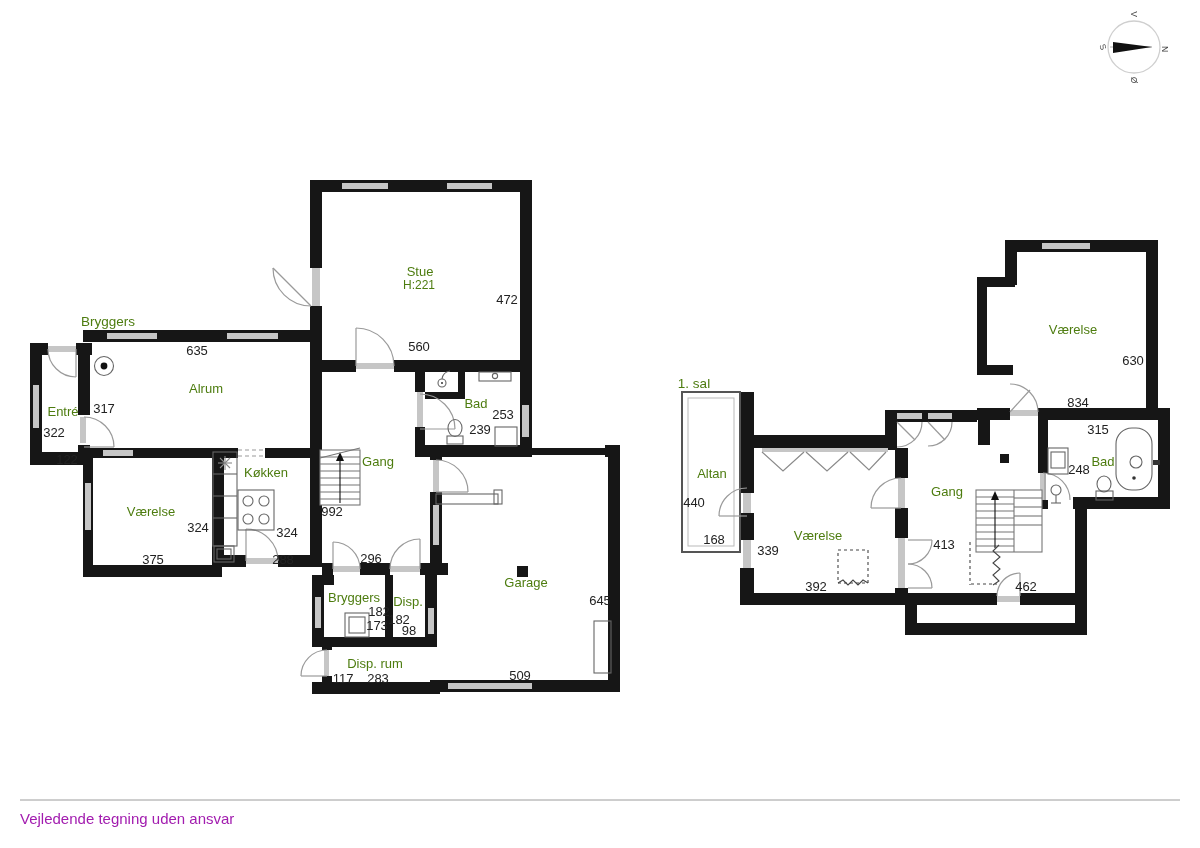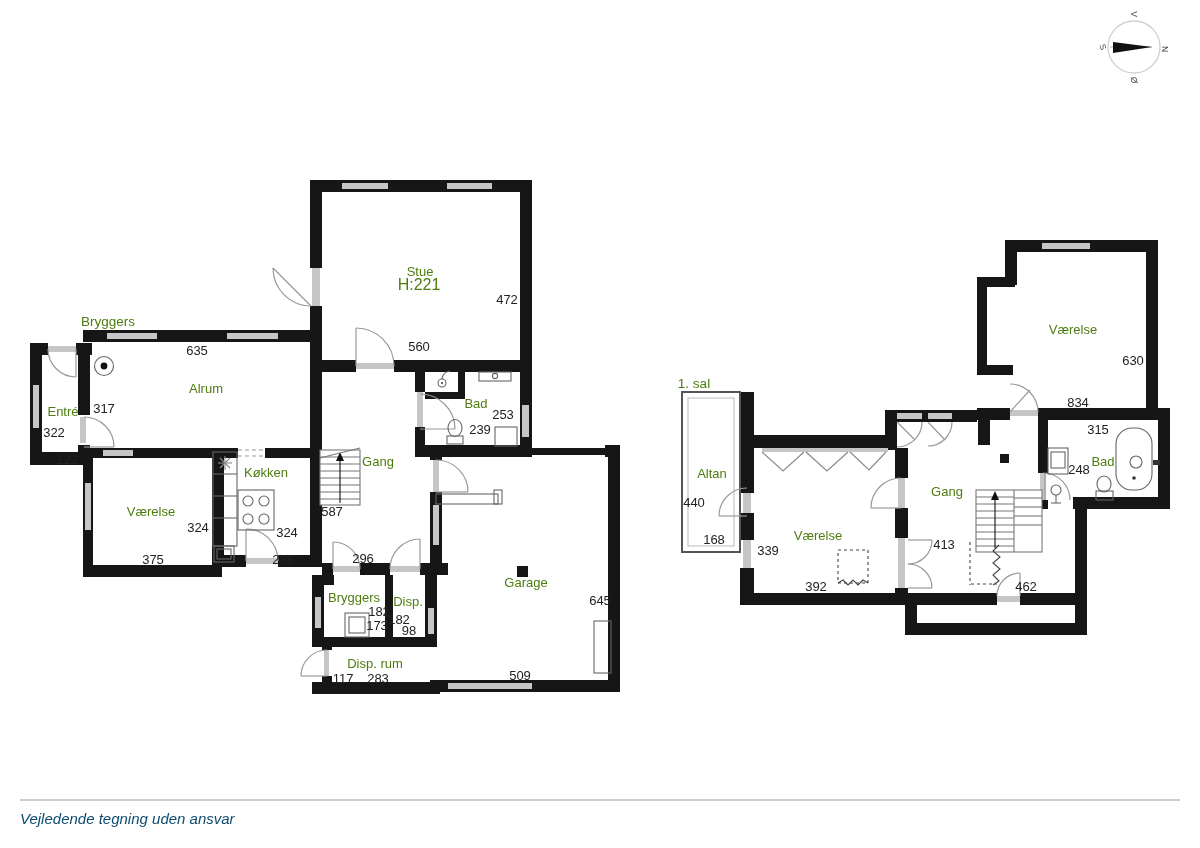--- a/index.html
+++ b/index.html
@@ -3,22 +3,22 @@
 <meta charset="utf-8">
 <style>
   html,body{margin:0;padding:0;background:#fff;}
   #canvas{position:relative;width:1200px;height:848px;background:#ffffff;overflow:hidden;
           font-family:"Liberation Sans",sans-serif;}
   #plan-svg{position:absolute;left:0;top:0;}
   .lbl{position:absolute;transform:translate(-50%,-50%);white-space:nowrap;color:#4d7c0f;}
   .room{font-size:13px;}
   .dim{font-size:13px;color:#222;}
   .plan{font-size:13.5px;}
-  .sub{font-size:16px;}
-  #footer-note{position:absolute;left:20px;top:810px;font-size:15px;color:#0c4a6e;font-style:italic;}
+  .sub{font-size:12px;}
+  #footer-note{position:absolute;left:20px;top:810px;font-size:15px;color:#a21caf;}
 </style>
 </head>
 <body>
 
 <div id="canvas">
 
 <svg id="plan-svg" width="1200" height="848" viewBox="0 0 1200 848">
 
   <g>
     <g fill="#161616" shape-rendering="crispEdges">
@@ -354,22 +354,22 @@
 <div class="lbl room" style="left:206px;top:388px">Alrum</div>
 <div class="lbl dim" style="left:197px;top:350px">635</div>
 <div class="lbl room" style="left:63px;top:411px">Entré</div>
 <div class="lbl dim" style="left:104px;top:408px">317</div>
 <div class="lbl dim" style="left:54px;top:432px">322</div>
 <div class="lbl dim" style="left:67px;top:459px">122</div>
 <div class="lbl room" style="left:476px;top:403px">Bad</div>
 <div class="lbl dim" style="left:503px;top:414px">253</div>
 <div class="lbl dim" style="left:480px;top:429px">239</div>
 <div class="lbl room" style="left:378px;top:461px">Gang</div>
-<div class="lbl dim" style="left:332px;top:511px">587</div>
-<div class="lbl dim" style="left:363px;top:558px">296</div>
+<div class="lbl dim" style="left:332px;top:511px">992</div>
+<div class="lbl dim" style="left:371px;top:558px">296</div>
 <div class="lbl room" style="left:151px;top:511px">Værelse</div>
 <div class="lbl dim" style="left:198px;top:527px">324</div>
 <div class="lbl dim" style="left:153px;top:559px">375</div>
 <div class="lbl room" style="left:266px;top:472px">Køkken</div>
 <div class="lbl dim" style="left:287px;top:532px">324</div>
 <div class="lbl dim" style="left:283px;top:559px">288</div>
 <div class="lbl room" style="left:354px;top:597px">Bryggers</div>
 <div class="lbl dim" style="left:379px;top:611px">182</div>
 <div class="lbl dim" style="left:377px;top:625px">173</div>
 <div class="lbl room" style="left:408px;top:601px">Disp.</div>

